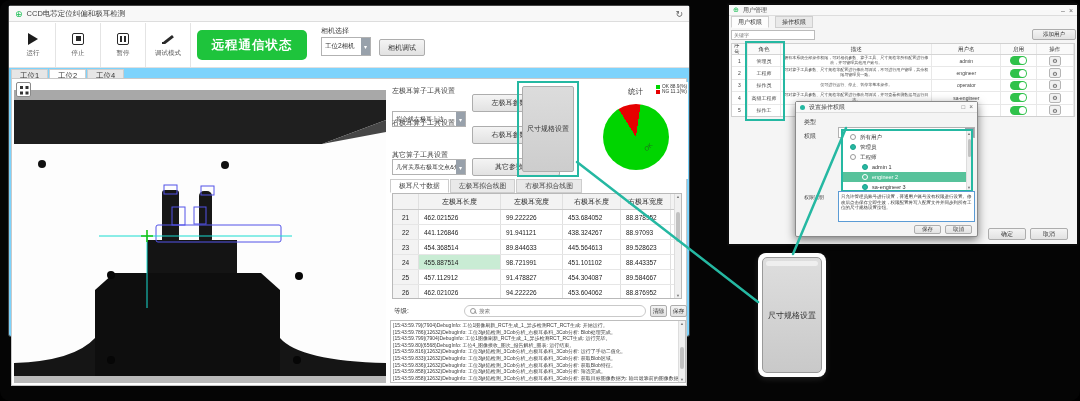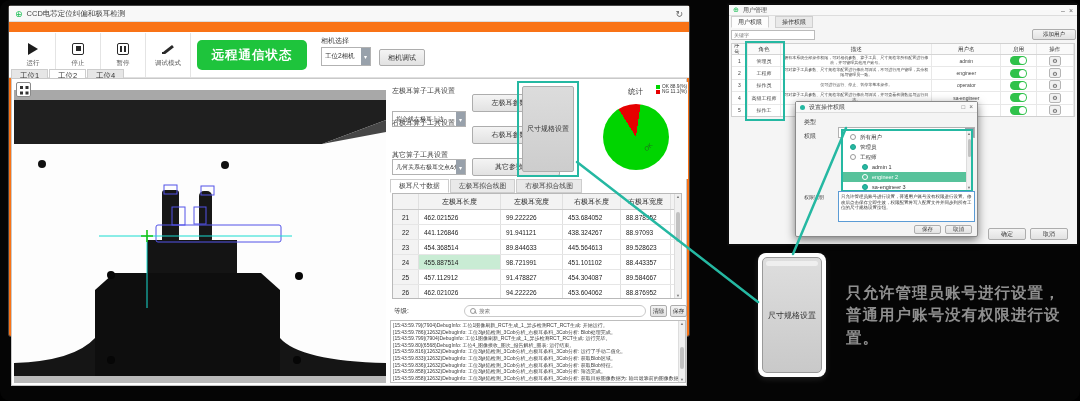--- a/index.html
+++ b/index.html
@@ -69,29 +69,29 @@
 .expandbtn{width:15px;height:15px;background:#fff;border:1px solid #8a8a8a;border-radius:2px;position:relative}
 .expandbtn::before{content:"";position:absolute;left:3px;top:3px;width:2.5px;height:2.5px;background:#333;box-shadow:5.5px 0 #333,0 5.5px #333,5.5px 5.5px #333}
 .dlg-row-label{font-size:6px;color:#444}
 .winbtn{font-size:7px;color:#666;line-height:1}
 </style>
 </head>
 <body>
 
 <div id="canvas">
 
-  <div class="abs win" id="mainwin" style="left:8px;top:5px;width:682px;height:332px;background:#f97316">
+  <div class="abs win" id="mainwin" style="left:8px;top:5px;width:682px;height:332px;background:#7dd3fc">
     <div class="titlebar" style="height:16px">
       <span class="glyph-target" style="color:#17bd52;font-size:9px"></span>
       <span class="lbl" style="font-size:7.5px;color:#444">CCD电芯定位纠偏和极耳检测</span>
       <span style="flex:1"></span>
       <span class="glyph-refresh" style="color:#666;font-size:9px"></span>
     </div>
 
-    <div class="abs" style="left:0;top:26px;width:680px;height:46px;background:#fff;border-bottom:1px solid #e0e0e0">
+    <div class="abs" style="left:0;top:16px;width:680px;height:46px;background:#fff;border-bottom:1px solid #e0e0e0">
       <div class="abs" style="left:2px;top:1px;display:flex">
         <div class="toolcell">
           <span class="icon-play"></span>
           <span class="cap">运行</span>
         </div>
         <div class="toolcell">
           <span class="icon-stop">
               <i></i>
             </span>
           <span class="cap">停止</span>
@@ -454,20 +454,19 @@
     <div class="abs btn" style="left:149px;top:123px;width:27px;height:9px;font-size:5.5px">取消</div>
   </div>
 
   <div class="abs" id="btncopy" style="left:758px;top:253px;width:68px;height:124px;background:#fff;border-radius:8px;padding:4px;box-shadow:0 2px 6px rgba(255,255,255,.12)">
     <div style="width:100%;height:100%;background:linear-gradient(#dedede,#c9c9c9);border:1px solid #9a9a9a;border-radius:5px;position:relative;display:flex;align-items:center;justify-content:center">
       <div style="position:absolute;left:3px;right:3px;top:3px;height:5px;background:#efefef;border-radius:3px"></div>
       <span style="font-size:8px;color:#333">尺寸规格设置</span>
     </div>
   </div>
 
-  <div class="abs" id="note" style="left:846px;top:282px;width:228px;font-size:15.5px;font-weight:bold;color:#8f8f8f;line-height:1.45;letter-spacing:1px">只允许管理员账号进行设置，普通用户账号没有权限进行设置。</div>
 
   <svg class="abs" width="1080" height="401" viewBox="0 0 1080 401" style="left:0;top:0;pointer-events:none">
     <line x1="577" y1="162" x2="758" y2="302" stroke="#25b8a2" stroke-width="2.5" stroke-linecap="round"></line>
     <line x1="793" y1="254" x2="846" y2="128" stroke="#25b8a2" stroke-width="2.5" stroke-linecap="round"></line>
   </svg>
 
 </div>
 
 </body></html>

